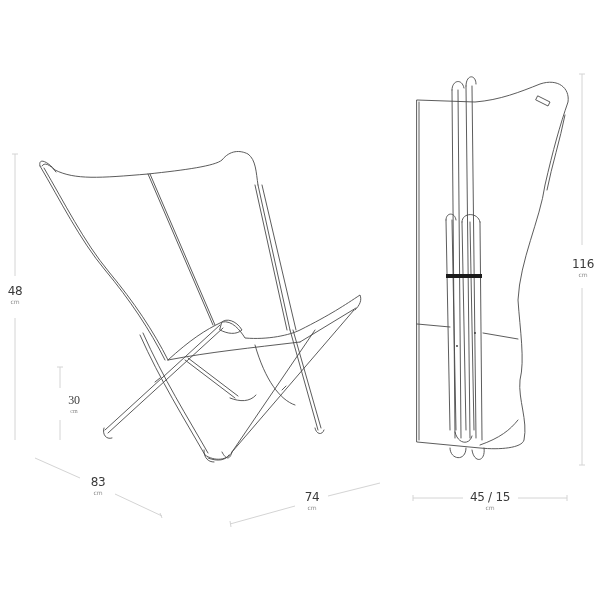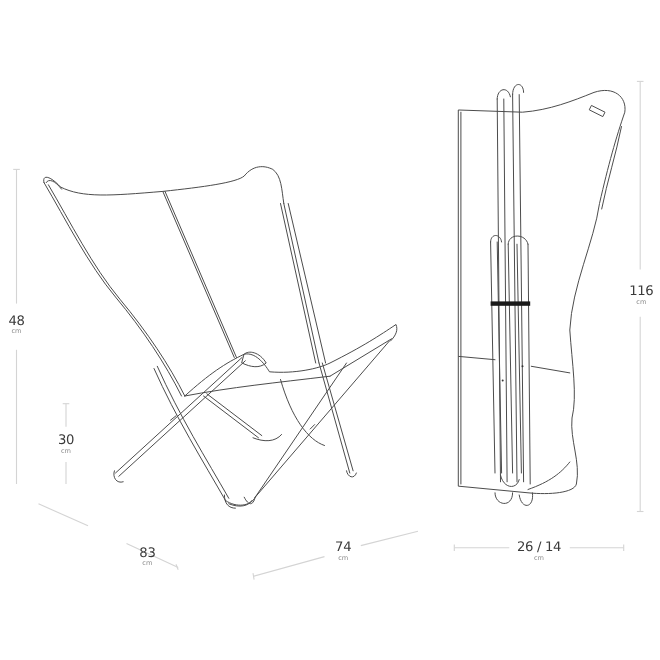--- a/index.html
+++ b/index.html
@@ -122,36 +122,36 @@
     <circle cx="457" cy="346" r="0.9" fill="#333"></circle>
     <circle cx="475" cy="333" r="0.9" fill="#333"></circle>
   </g>
 </svg>
 
 <div class="label" style="left:0;top:285px;width:30px;">
   <span class="val">48</span>
   <span class="unit">cm</span>
 </div>
 
-<div class="label" style="left:45px;top:394px;width:30px;">
+<div class="label" style="left:59px;top:394px;width:30px;font-family:Liberation Serif, serif;">
   <span class="val">30</span>
   <span class="unit">cm</span>
 </div>
 
-<div class="label" style="left:83px;top:496px;width:30px;margin-left:36px;">
+<div class="label" style="left:83px;top:476px;width:30px;">
   <span class="val">83</span>
   <span class="unit">cm</span>
 </div>
 
 <div class="label" style="left:297px;top:491px;width:30px;">
   <span class="val">74</span>
   <span class="unit">cm</span>
 </div>
 
 <div class="label" style="left:567px;top:258px;width:32px;">
   <span class="val">116</span>
   <span class="unit">cm</span>
 </div>
 
 <div class="label" style="left:460px;top:491px;width:60px;">
-  <span class="val">26 / 14</span>
+  <span class="val">45 / 15</span>
   <span class="unit">cm</span>
 </div>
 
 </body></html>

